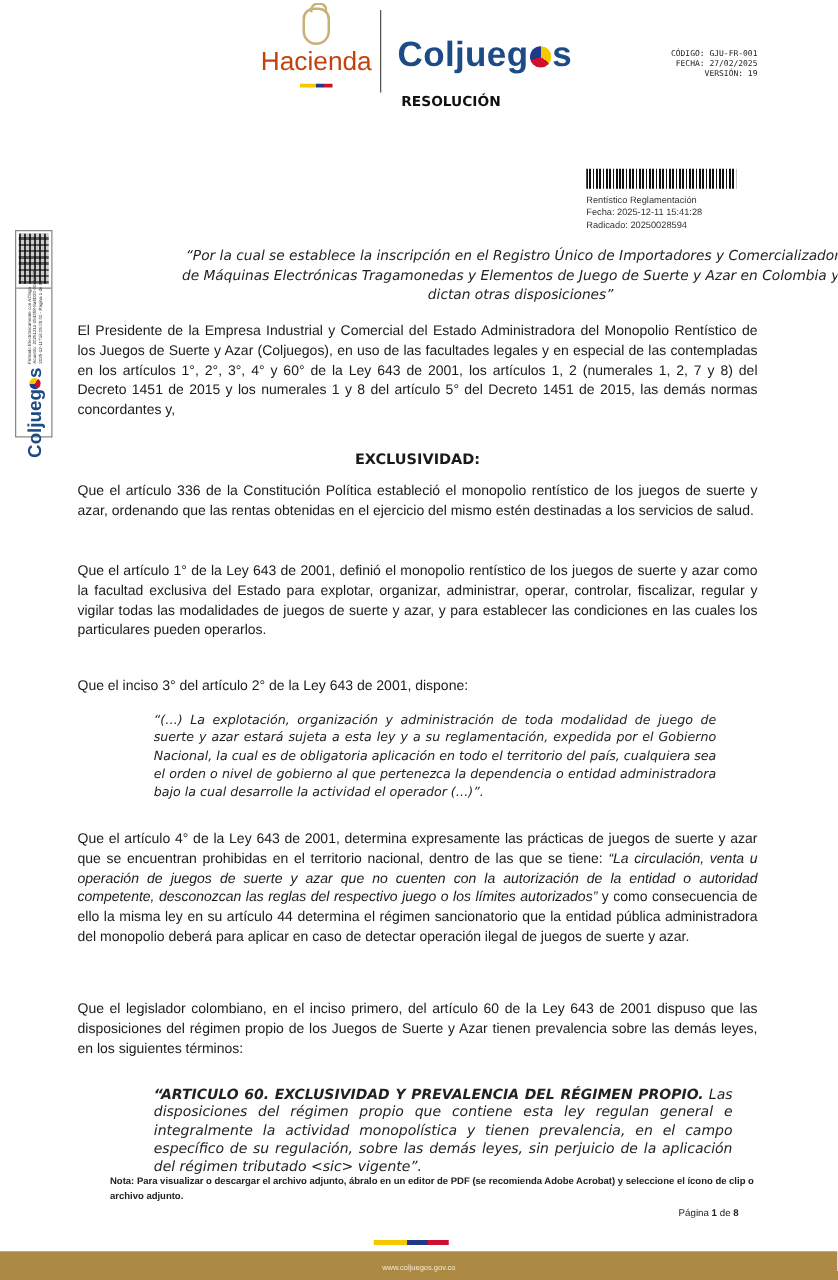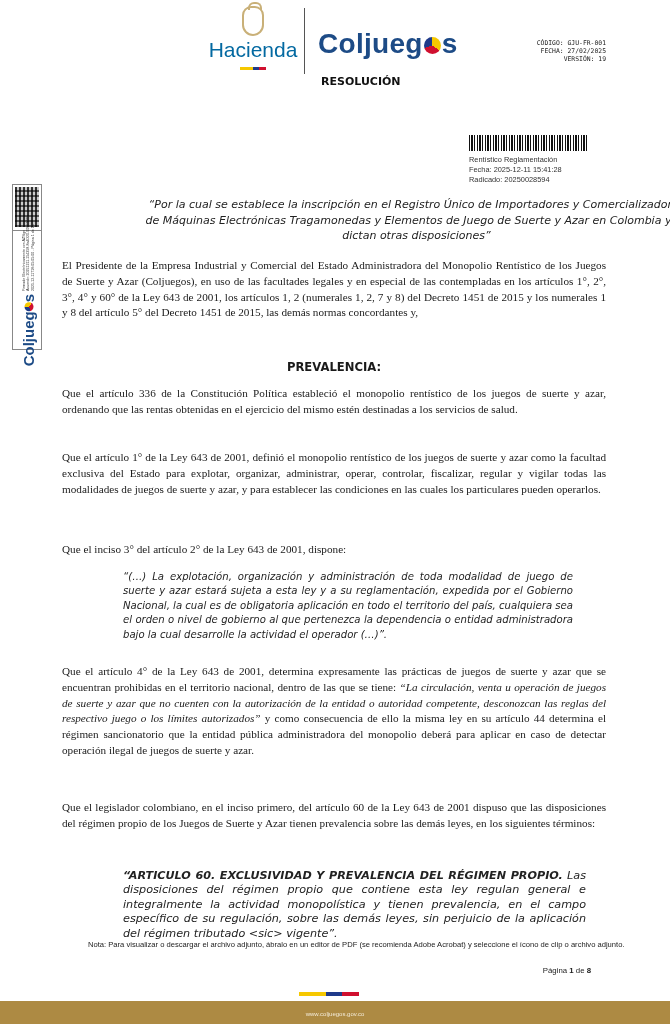--- a/index.html
+++ b/index.html
@@ -6,21 +6,21 @@
   body {
     width: 670px; height: 1024px; position: relative; overflow: hidden;
     background: #ffffff; color: #1a1a1a;
     font-family: "DejaVu Sans", sans-serif;
   }
   .abs { position: absolute; }
   
   .hacienda { left: 208px; top: 6px; width: 90px; height: 68px; text-align: center; }
   .crest { width: 22px; height: 30px; margin: 0 auto; border: 2px solid #c9b078; border-radius: 10px 10px 12px 12px; box-sizing: border-box; position: relative; }
   .crest:before { content: ""; position: absolute; left: 4px; top: -6px; width: 10px; height: 6px; border: 2px solid #c9b078; border-bottom: none; border-radius: 6px 6px 0 0; }
-  .hacienda-word { font-family: "Liberation Sans", sans-serif; font-size: 21px; color: #0369a1; letter-spacing: 0px; margin-top: 2px; line-height: 24px; }
+  .hacienda-word { font-family: "Liberation Sans", sans-serif; font-size: 21px; color: #c2410c; letter-spacing: 0px; margin-top: 2px; line-height: 24px; }
   .flag-mini { width: 26px; height: 3px; margin: 5px auto 0; background: linear-gradient(to right, #f6c800 0 50%, #1f3a8a 50% 75%, #d0102f 75% 100%); }
   .vsep { left: 304px; top: 8px; width: 1px; height: 66px; background: #555; }
   .coljuegos-logo { left: 318px; top: 28px; font-family: "Liberation Sans", sans-serif; font-weight: bold; font-size: 28px; color: #1d4b86; letter-spacing: 0.3px; }
   .coljuegos-logo .o-mark { display: inline-block; width: 17px; height: 17px; border-radius: 50%; background: conic-gradient(#f6c800 0 35%, #d0102f 35% 70%, #1f3a8a 70% 100%); vertical-align: -1px; margin: 0 1px; }
   .doc-meta { right: 64px; top: 40px; text-align: right; font-family: "DejaVu Sans Mono", monospace; font-size: 6.4px; line-height: 7.8px; color: #222; }
   .resolucion-title { left: 321px; top: 75px; font-family: "DejaVu Sans", sans-serif; font-weight: bold; font-size: 11px; color: #111; }
   
   .barcode { left: 469px; top: 135px; width: 120px; height: 16px;
     background: repeating-linear-gradient(to right, #111 0 1px, #fff 1px 2px, #111 2px 4px, #fff 4px 5px, #111 5px 6px, #fff 6px 8px); }
   .rad-info { left: 469px; top: 155px; font-family: "Liberation Sans", sans-serif; font-size: 7.4px; line-height: 10px; color: #333; }
@@ -31,28 +31,28 @@
       repeating-linear-gradient(90deg, rgba(0,0,0,0.75) 0 2px, transparent 2px 4px),
       repeating-linear-gradient(0deg, rgba(0,0,0,0.55) 0 2px, transparent 2px 5px);
     background-color: #ccc; }
   .stamp-divider { position: absolute; left: 0; right: 0; top: 45px; height: 1px; background: #888; }
   .stamp-rot { position: absolute; left: 15px; top: 106px; transform: translate(-50%, -50%) rotate(-90deg); white-space: nowrap; display: flex; align-items: center; gap: 3px; }
   .stamp-logo { font-family: "Liberation Sans", sans-serif; font-weight: bold; font-size: 15px; color: #1d4b86; }
   .stamp-logo .o-mark { display: inline-block; width: 9px; height: 9px; border-radius: 50%; background: conic-gradient(#f6c800 0 35%, #d0102f 35% 70%, #1f3a8a 70% 100%); }
   .stamp-text { font-family: "Liberation Sans", sans-serif; font-size: 3.6px; line-height: 4.2px; color: #333; }
   
   .subject { left: 110px; top: 197px; width: 545px; text-align: center; font-family: "DejaVu Sans", sans-serif; font-style: italic; font-size: 11px; line-height: 15.6px; color: #222; margin-left: 34px; }
-  .para { left: 62px; width: 544px; font-family: Liberation Serif, serif; font-size: 11.2px; line-height: 15.8px; color: #1a1a1a; text-align: justify; }
+  .para { left: 62px; width: 544px; font-family: Liberation Sans, sans-serif; font-size: 11.2px; line-height: 15.8px; color: #1a1a1a; text-align: justify; }
   .para.left { text-align: left; }
   .heading { left: 62px; width: 544px; text-align: center; font-weight: bold; font-size: 11.6px; top: 360px; }
   .quote { left: 123px; width: 450px; font-style: italic; font-size: 10.1px; line-height: 14.4px; text-align: justify; color: #222; }
   .quote60 { left: 123px; width: 463px; font-style: italic; font-size: 11.2px; line-height: 14.4px; text-align: justify; color: #222; }
   .quote60 b { font-weight: bold; font-style: italic; }
   .it { font-style: italic; }
-  .note { left: 88px; top: 939px; width: 540px; font-family: "Liberation Sans", sans-serif; font-size: 7.6px; line-height: 11.5px; color: #222; }
+  .note { left: 88px; top: 939px; width: 540px; font-family: "Liberation Sans", sans-serif; font-size: 7.6px; line-height: 11.5px; color: #222; font-weight: bold; }
   .pagenum { right: 79px; top: 966px; font-family: "Liberation Sans", sans-serif; font-size: 7.8px; color: #222; }
   .pagenum b { font-weight: bold; }
   .flag-footer { left: 299px; top: 992px; width: 60px; height: 4px; background: linear-gradient(to right, #f6c800 0 45%, #1f3a8a 45% 72%, #d0102f 72% 100%); }
   .footer-band { left: 0; top: 1001px; width: 670px; height: 23px; background: #ad8a43; text-align: center; }
   .footer-url { font-family: "Liberation Sans", sans-serif; font-size: 6px; color: #f3ead7; line-height: 23px; }
 </style>
 </head>
 <body>
 
 <div class="abs hacienda">
@@ -88,21 +88,21 @@
       <div>Acuerdo: 20251211-154358-8a4D20-00697785</div>
       <div>2025-12-11T16:05:05:00 - Página 1 de 10</div>
     </span>
   </div>
 </div>
 
 <div class="abs subject">“Por la cual se establece la inscripción en el Registro Único de Importadores y Comercializadores de Máquinas Electrónicas Tragamonedas y Elementos de Juego de Suerte y Azar en Colombia y se dictan otras disposiciones”</div>
 
 <div class="abs para" style="top:258px;">El Presidente de la Empresa Industrial y Comercial del Estado Administradora del Monopolio Rentístico de los Juegos de Suerte y Azar (Coljuegos), en uso de las facultades legales y en especial de las contempladas en los artículos 1°, 2°, 3°, 4° y 60° de la Ley 643 de 2001, los artículos 1, 2 (numerales 1, 2, 7 y 8) del Decreto 1451 de 2015 y los numerales 1 y 8 del artículo 5° del Decreto 1451 de 2015, las demás normas concordantes y,</div>
 
-<div class="abs heading">PREVALENCIA:</div>
+<div class="abs heading">EXCLUSIVIDAD:</div>
 
 <div class="abs para" style="top:386px;">Que el artículo 336 de la Constitución Política estableció el monopolio rentístico de los juegos de suerte y azar, ordenando que las rentas obtenidas en el ejercicio del mismo estén destinadas a los servicios de salud.</div>
 
 <div class="abs para" style="top:450px;">Que el artículo 1° de la Ley 643 de 2001, definió el monopolio rentístico de los juegos de suerte y azar como la facultad exclusiva del Estado para explotar, organizar, administrar, operar, controlar, fiscalizar, regular y vigilar todas las modalidades de juegos de suerte y azar, y para establecer las condiciones en las cuales los particulares pueden operarlos.</div>
 
 <div class="abs para left" style="top:542px;">Que el inciso 3° del artículo 2° de la Ley 643 de 2001, dispone:</div>
 
 <div class="abs quote" style="top:570px;">“(…) La explotación, organización y administración de toda modalidad de juego de suerte y azar estará sujeta a esta ley y a su reglamentación, expedida por el Gobierno Nacional, la cual es de obligatoria aplicación en todo el territorio del país, cualquiera sea el orden o nivel de gobierno al que pertenezca la dependencia o entidad administradora bajo la cual desarrolle la actividad el operador (…)”.</div>
 
 <div class="abs para" style="top:664px;"><span>Que el artículo 4° de la Ley 643 de 2001, determina expresamente las prácticas de juegos de suerte y azar que se encuentran prohibidas en el territorio nacional, dentro de las que se tiene: </span><span class="it">“La circulación, venta u operación de juegos de suerte y azar que no cuenten con la autorización de la entidad o autoridad competente, desconozcan las reglas del respectivo juego o los límites autorizados”</span><span> y como consecuencia de ello la misma ley en su artículo 44 determina el régimen sancionatorio que la entidad pública administradora del monopolio deberá para aplicar en caso de detectar operación ilegal de juegos de suerte y azar.</span></div>

